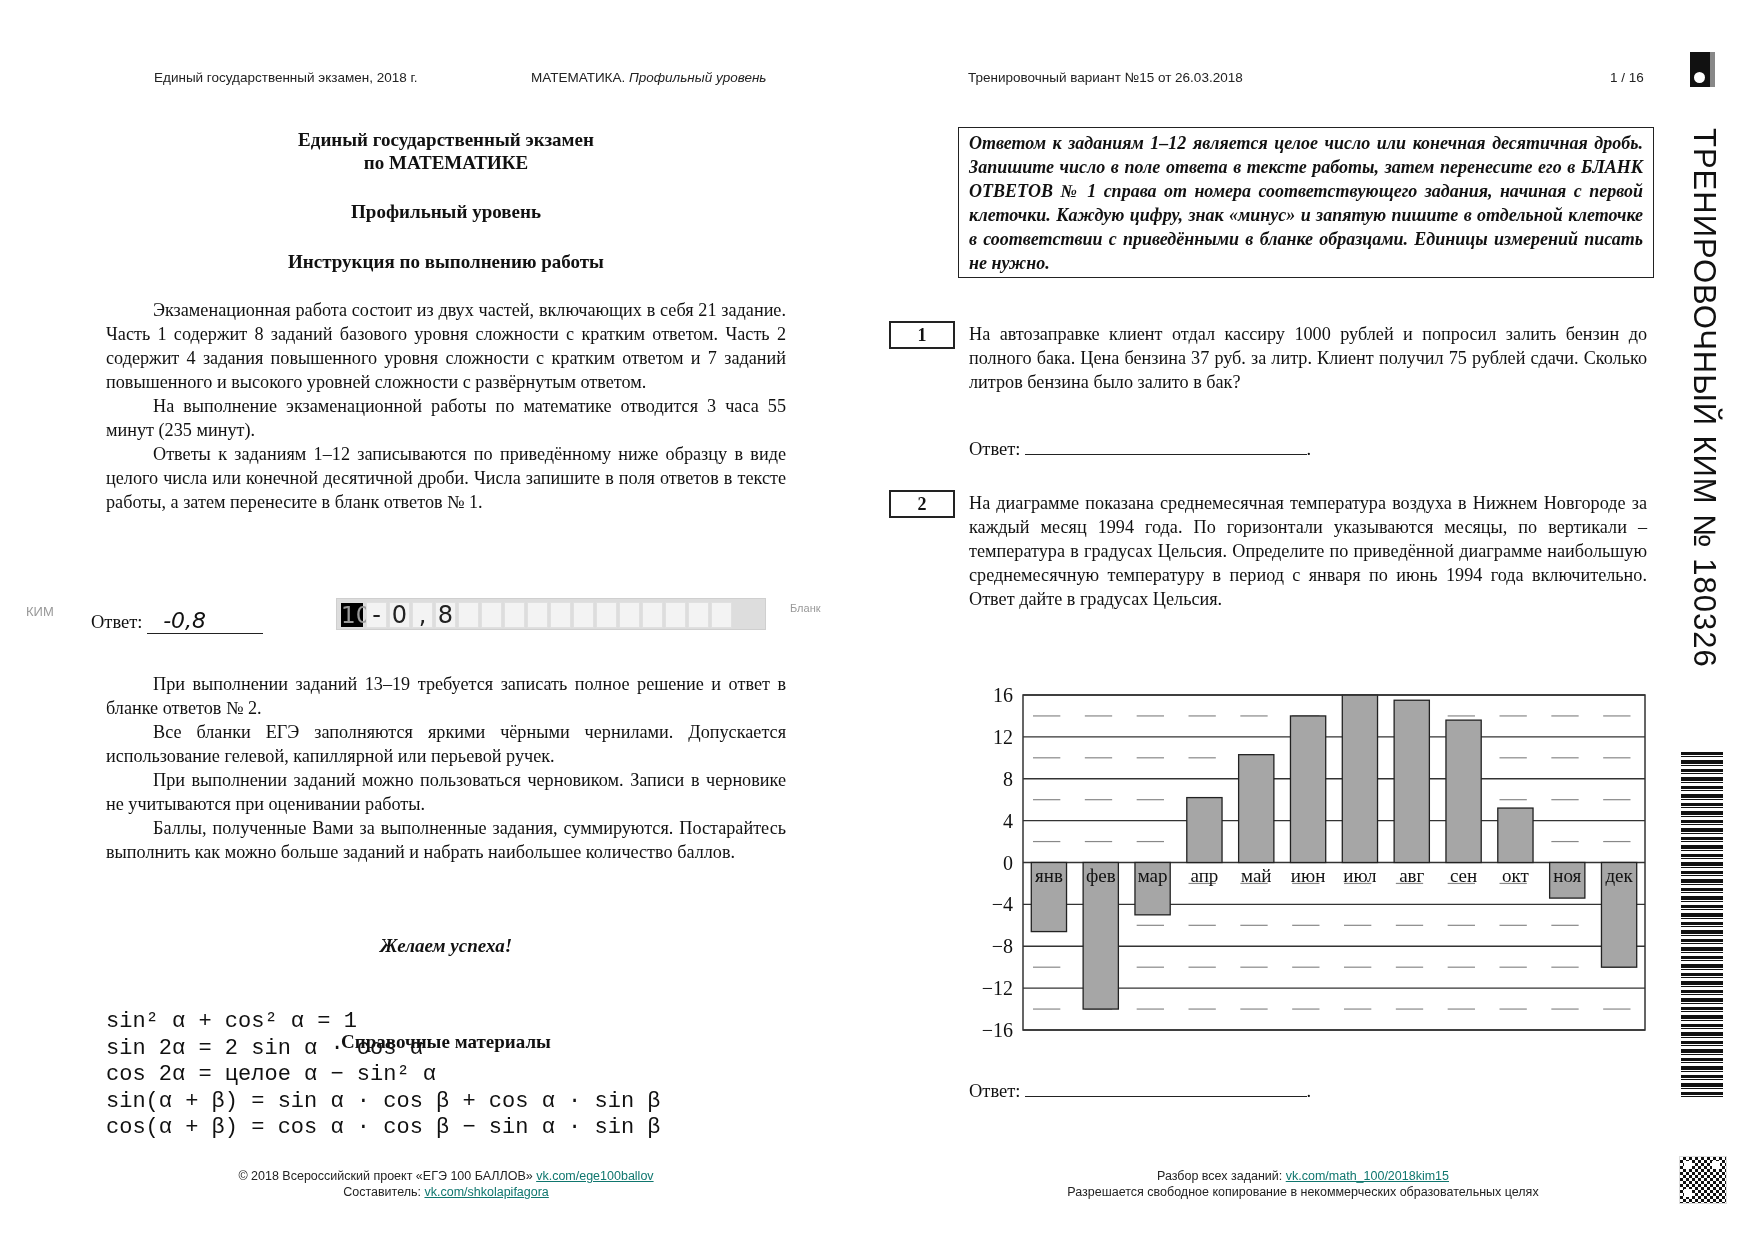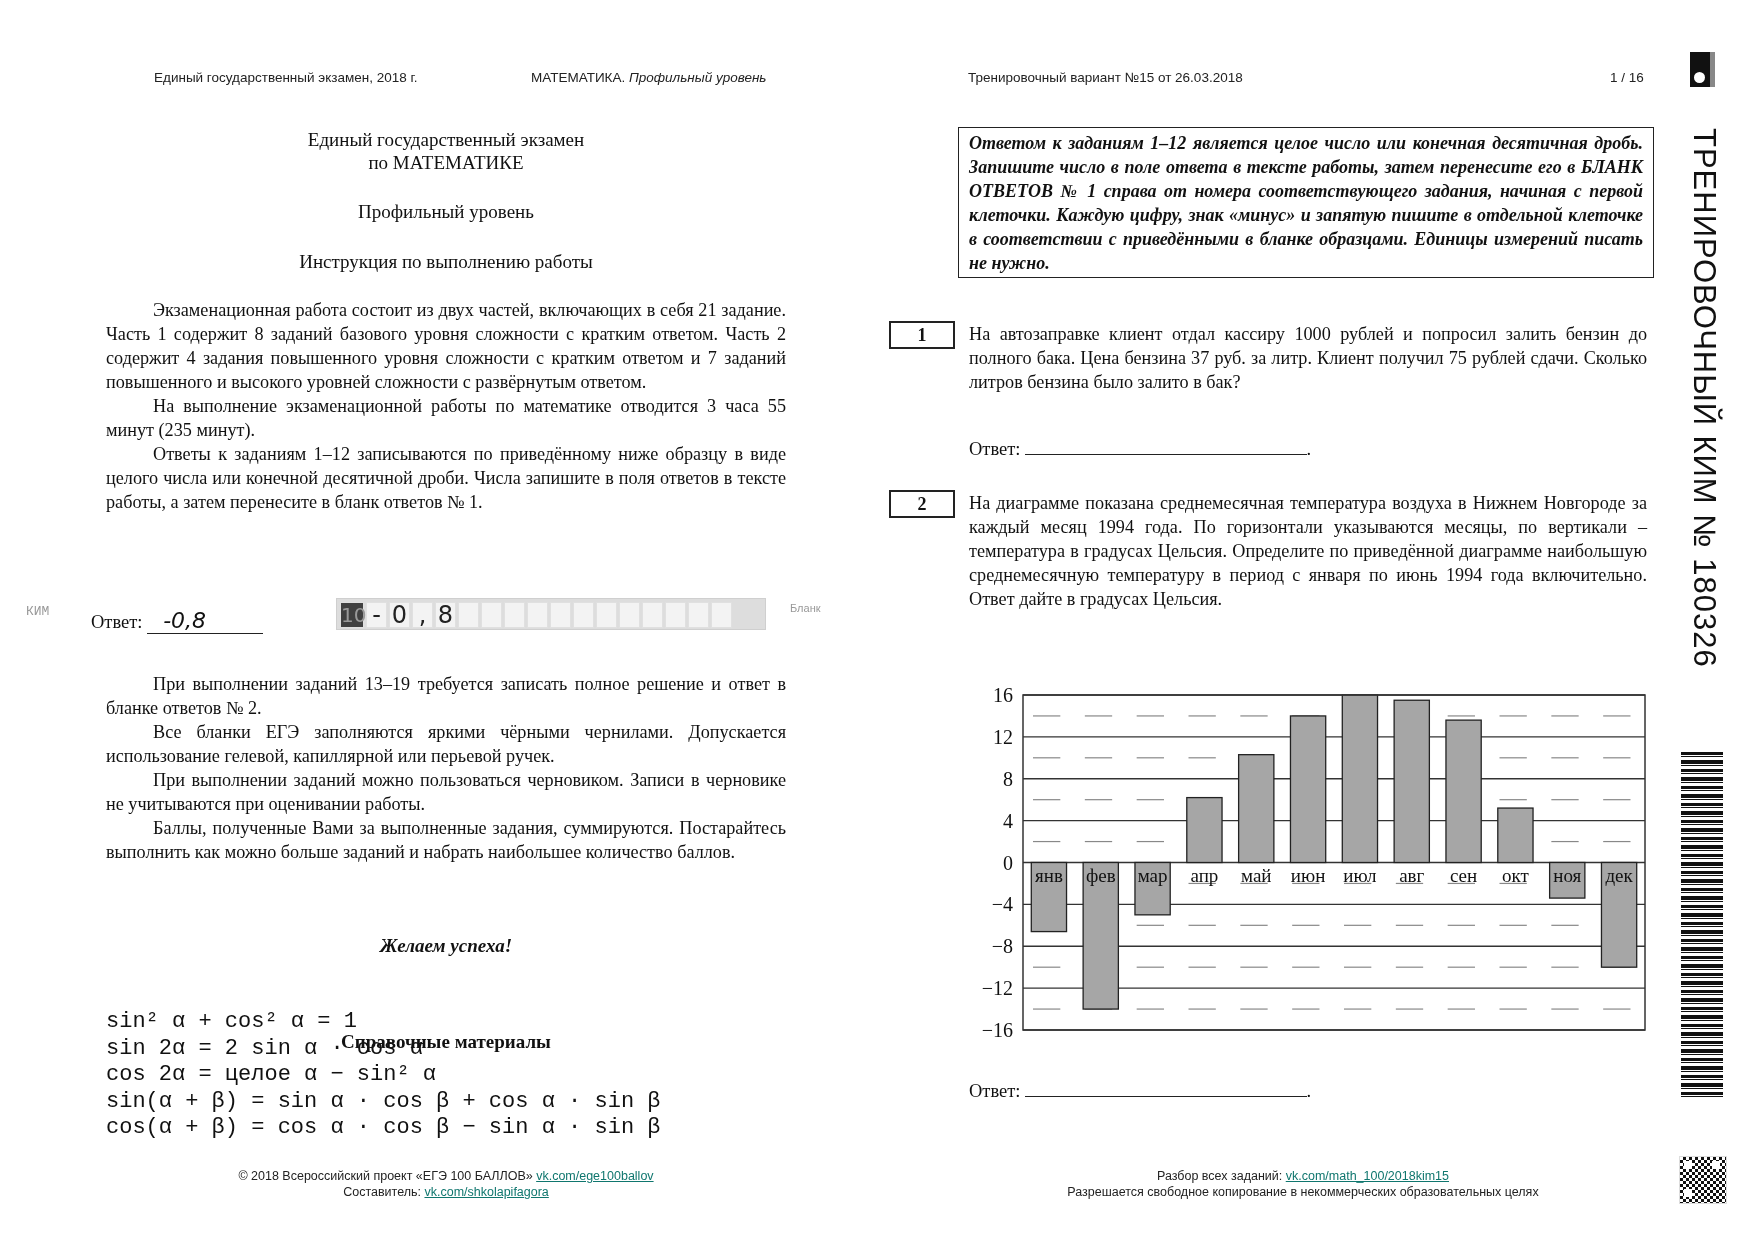--- a/index.html
+++ b/index.html
@@ -1,33 +1,33 @@
 <!DOCTYPE html>
 <html><head>
 <meta charset="utf-8">
 <style>
   html,body{margin:0;padding:0;background:#fff;}
   body{width:1754px;height:1239px;position:relative;overflow:hidden;color:#111;}
   .abs{position:absolute;}
   .hdr{font-family:"Liberation Sans",sans-serif;font-size:13.5px;color:#222;top:70px;white-space:nowrap;}
   .serif{font-family:"Liberation Serif",serif;}
   .center{text-align:center;}
-  .title{font-family:"Liberation Serif",serif;font-weight:normal;font-size:19px;line-height:23px;text-align:center;}
+  .title{font-family:"Liberation Serif",serif;font-weight:bold;font-size:19px;line-height:23px;text-align:center;}
   .para{font-family:"Liberation Serif",serif;font-size:18.2px;line-height:24px;text-align:justify;text-align-last:left;}
   .para p{margin:0;text-indent:47px;}
   .instr-box{border:1.5px solid #222;padding:3px 10px 2px 10px;font-family:"Liberation Serif",serif;font-style:italic;font-weight:bold;font-size:18px;line-height:24px;text-align:justify;}
   .task-num{width:66px;height:28px;border:2px solid #222;box-sizing:border-box;font-family:"Liberation Serif",serif;font-weight:bold;font-size:18px;line-height:25px;text-align:center;}
   .answer{font-family:"Liberation Serif",serif;font-size:18.5px;white-space:nowrap;}
   .answer .line{display:inline-block;border-bottom:1.5px solid #222;width:282px;height:18px;vertical-align:baseline;margin-left:4px;}
   .footer{font-family:"Liberation Sans",sans-serif;font-size:12.5px;line-height:16px;text-align:center;color:#222;white-space:nowrap;}
   .footer a{color:#0f766e;text-decoration:underline;}
   .formula{font-family:Liberation Mono, monospace;font-size:22px;line-height:26.5px;}
   .cells{display:flex;background:#ddd;border:1px solid #cfcfcf;padding:3px 3px;gap:2px;height:32px;box-sizing:border-box;}
   .cell{width:19px;height:24px;background:#f3f3f3;border:1px solid #e0e0e0;font-family:"DejaVu Sans",sans-serif;font-size:24px;line-height:24px;text-align:center;color:#222;}
-  .cell.id{background:#404040;color:#999;font-size:20px;width:22px;}
+  .cell.id{background:#000000;color:#999;font-size:23px;width:22px;}
   .vert{font-family:"Liberation Sans",sans-serif;font-size:31px;letter-spacing:1px;white-space:nowrap;transform-origin:0 0;transform:rotate(90deg);}
   .barcode{background:repeating-linear-gradient(180deg,#111 0,#111 3px,#fff 3px,#fff 4px,#111 4px,#111 5px,#fff 5px,#fff 8px,#111 8px,#111 12px,#fff 12px,#fff 13px,#111 13px,#111 14px,#fff 14px,#fff 17px);}
   .qr{background:
      linear-gradient(#fff,#fff) 4px 4px/8px 8px no-repeat,
      linear-gradient(#fff,#fff) 32px 4px/8px 8px no-repeat,
      linear-gradient(#fff,#fff) 4px 32px/8px 8px no-repeat,
      repeating-conic-gradient(#111 0 25%, #fff 0 50%) 0 0/6px 6px;}
 </style>
 </head>
 <body>
@@ -46,21 +46,21 @@
 </div>
 <div class="abs title" style="left:106px;top:200px;width:680px;">Профильный уровень</div>
 <div class="abs title" style="left:106px;top:250px;width:680px;">Инструкция по выполнению работы</div>
 
 <div class="abs para" style="left:106px;top:298px;width:680px;">
   <p>Экзаменационная работа состоит из двух частей, включающих в себя 21 задание. Часть 1 содержит 8 заданий базового уровня сложности с кратким ответом. Часть 2 содержит 4 задания повышенного уровня сложности с кратким ответом и 7 заданий повышенного и высокого уровней сложности с развёрнутым ответом.</p>
   <p>На выполнение экзаменационной работы по математике отводится 3 часа 55 минут (235 минут).</p>
   <p>Ответы к заданиям 1–12 записываются по приведённому ниже образцу в виде целого числа или конечной десятичной дроби. Числа запишите в поля ответов в тексте работы, а затем перенесите в бланк ответов № 1.</p>
 </div>
 
-<div class="abs" style="left:26px;top:604px;font-family:Liberation Mono, monospace;font-size:13px;color:#999;">КИМ</div>
+<div class="abs" style="left:26px;top:604px;font-family:Liberation Sans, sans-serif;font-size:13px;color:#999;">КИМ</div>
 <div class="abs answer" style="left:91px;top:608px;">
   <span>Ответ:</span>
   <span style="display:inline-block;width:100px;border-bottom:1.5px solid #222;font-family:'DejaVu Sans',sans-serif;font-style:italic;font-size:22px;padding-left:16px;">-0,8</span>
 </div>
 <div class="abs cells" style="left:336px;top:598px;width:430px;">
   <div class="cell id">10</div>
   <div class="cell">-</div>
   <div class="cell">0</div>
   <div class="cell">,</div>
   <div class="cell">8</div>

